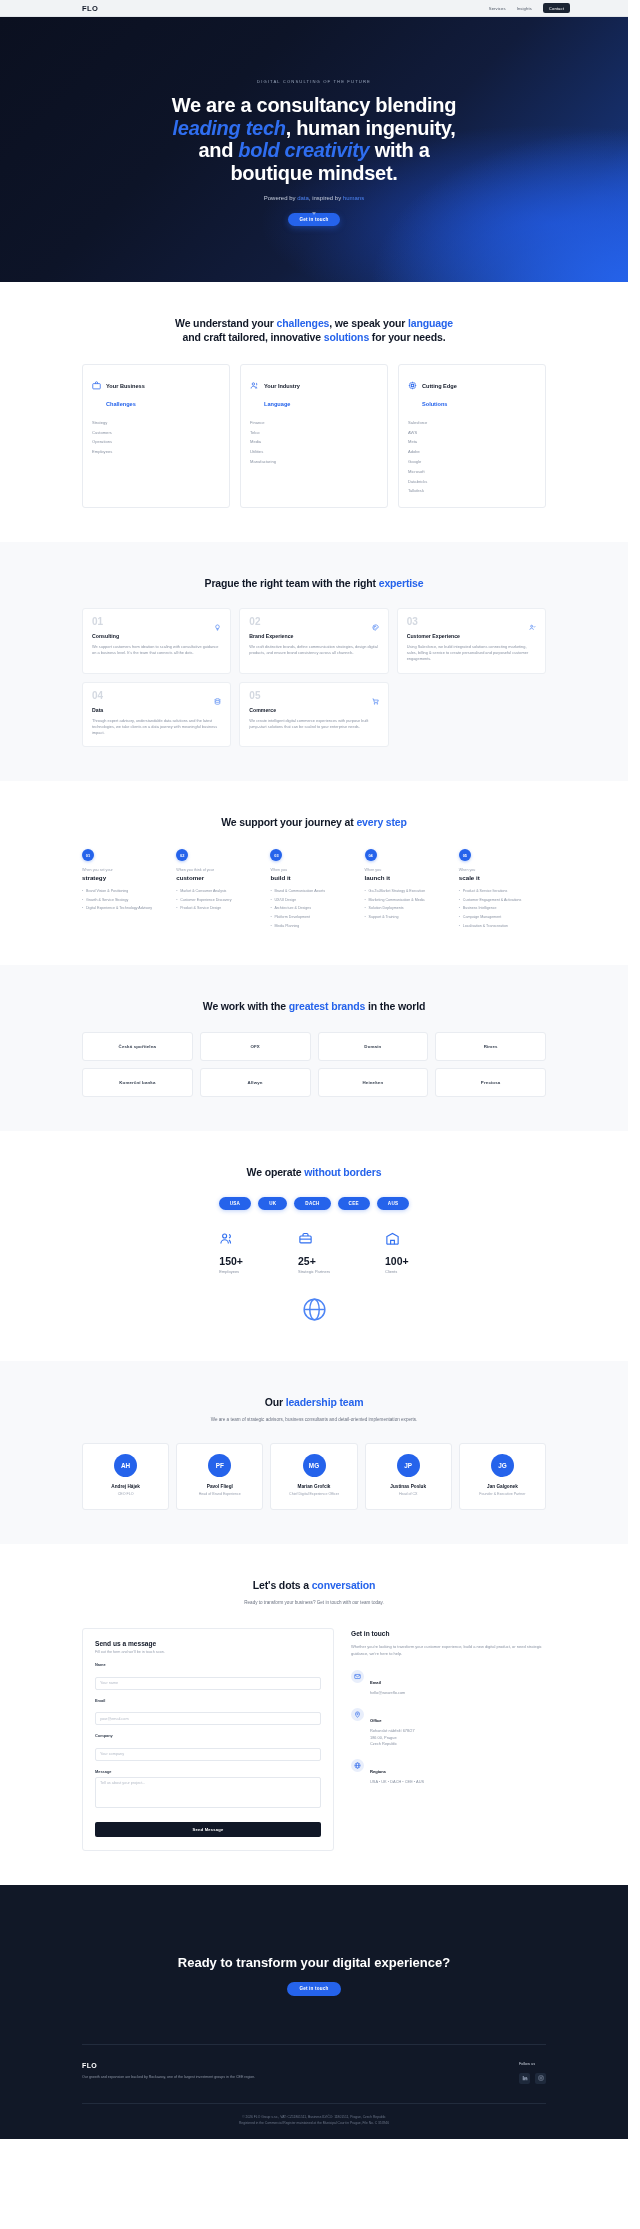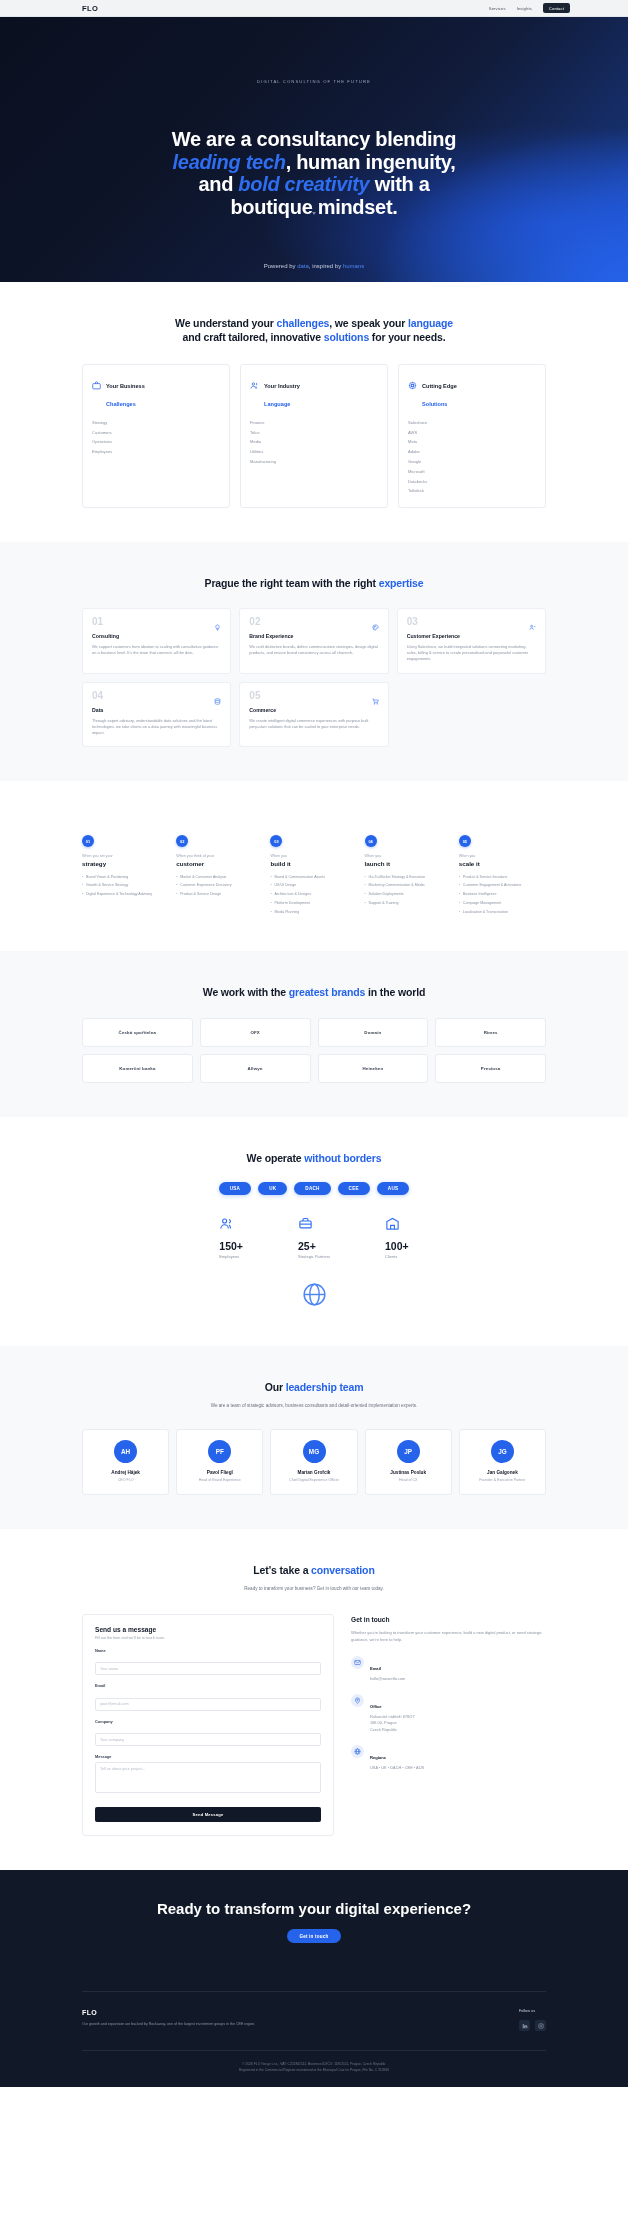--- a/index.html
+++ b/index.html
@@ -32,21 +32,21 @@
     padding:2.5px 6px; border-radius:2.2px; letter-spacing:.1px;
   }
 
   
   .hero {
     height:265px; position:relative; overflow:hidden;
     background:
       radial-gradient(ellipse 60% 85% at 100% 100%, rgba(37,99,235,.95) 0%, rgba(37,99,235,.45) 38%, rgba(37,99,235,0) 68%),
       radial-gradient(ellipse 75% 60% at 88% 78%, rgba(29,78,216,.7) 0%, rgba(29,78,216,0) 62%),
       linear-gradient(135deg, #0b1020 0%, #0d1428 34%, #111c3c 60%, #16306e 84%, #1d4fc4 100%);
-    display:flex; flex-direction:column; align-items:center;gap:34px;
+    display:flex; flex-direction:column; align-items:center;
   }
   .eyebrow {
     margin-top:62px; font-size:4.2px; letter-spacing:1.1px;
     color:#9aa7bd; text-transform:uppercase;
   }
   .hero h1 {
     margin-top:10px; width:430px; text-align:center;
     font-size:20px; line-height:1.13; font-weight:bold;
     color:#ffffff; letter-spacing:-.3px;
   }
@@ -192,21 +192,21 @@
     display:flex;align-items:center;justify-content:center; color:#2563eb;
     flex:0 0 auto;
   }
   .c-lab { font-size:4.1px; font-weight:bold; color:#111827; }
   .c-val { margin-top:2px; font-size:3.9px; color:#8a93a3; line-height:1.62; }
 
   
   .cta {
     background:#111827; padding:30px 0 32px; text-align:center;
   }
-  .cta h2 { font-size:15px; font-weight:bold; color:#fff; }
+  .cta h2 { font-size:13px; font-weight:bold; color:#fff;margin-top:40px; }
   .cta-btn {
     display:inline-block; margin-top:12px; background:#2563eb; color:#fff;
     font-size:4.6px; font-weight:bold; padding:4.5px 12px; border-radius:9px;
     letter-spacing:.2px;
   }
 
   
   .footer { background:#111827; padding:16px 82px 0; }
   .f-top { display:flex; justify-content:space-between; align-items:flex-start;
            border-top:1px solid #222c3d; padding-top:17px; }
@@ -405,20 +405,23 @@
               <path d="M2 3h3l3 12h11l2.5-8H6"></path>
           </svg>
         </span>
         <div class="e-name">Commerce</div>
         <div class="e-desc">We create intelligent digital commerce experiences with purpose built jump-start solutions that can be scaled to your enterprise needs.</div>
       </div>
     </div>
   </div>
 
   <div class="section sec-white">
+    <div class="sec-title">
+      <span>We support your journey at </span><span class="hl">every step</span>
+    </div>
     <div class="j-grid">
 
       <div class="j-col">
         <div class="j-badge">01</div>
         <div class="j-when">When you set your</div>
         <div class="j-title">strategy</div>
         <ul class="j-list">
           <li>Brand Vision &amp; Positioning</li>
           <li>Growth &amp; Service Strategy</li>
           <li>Digital Experience &amp; Technology Advisory</li>
@@ -579,21 +582,21 @@
       <div class="l-card">
         <div class="l-av">JG</div>
         <div class="l-name">Jan Galgonek</div>
         <div class="l-role">Founder &amp; Executive Partner</div>
       </div>
     </div>
   </div>
 
   <div class="section sec-white">
     <div class="sec-title">
-      <span>Let's take a </span><span class="hl">conversation</span>
+      <span>Let's dots a </span><span class="hl">conversation</span>
     </div>
     <div class="sec-sub">Ready to transform your business? Get in touch with our team today.</div>
 
     <div class="c-wrap">
 
       <div class="c-form">
         <h3>Send us a message</h3>
         <div class="fsub">Fill out the form and we'll be in touch soon.</div>
 
         <div class="fld">

